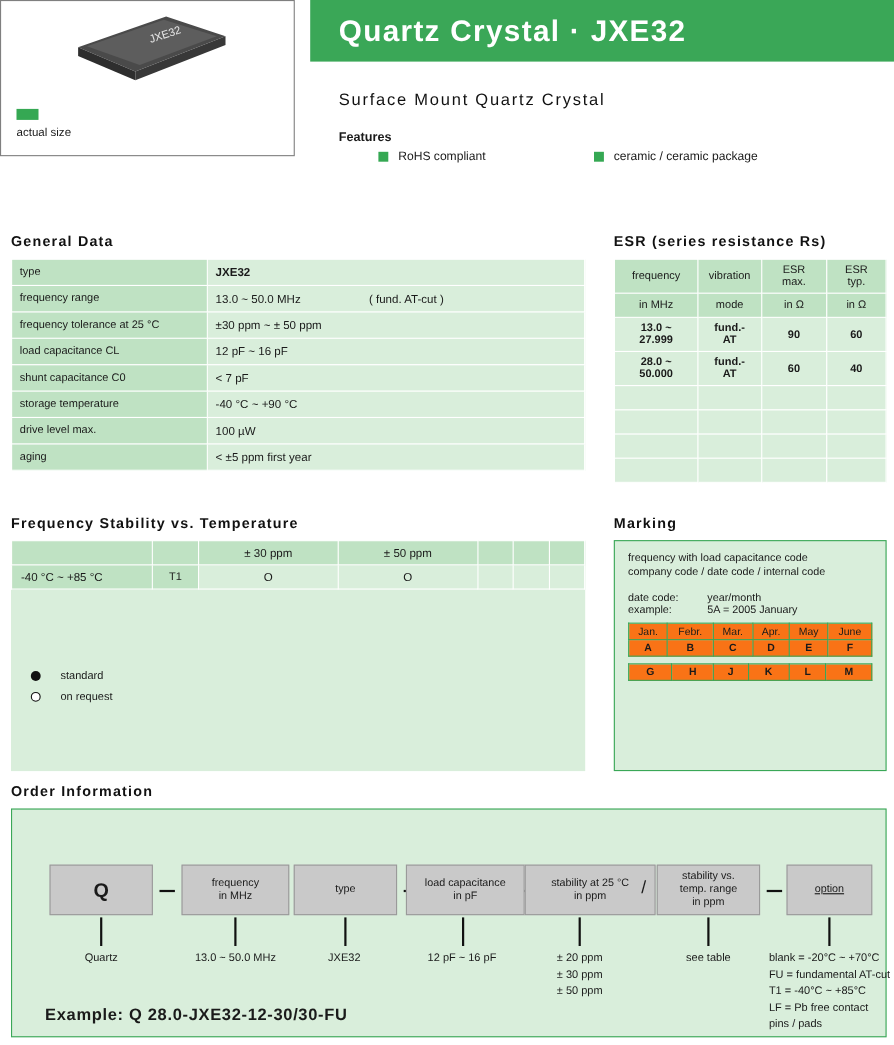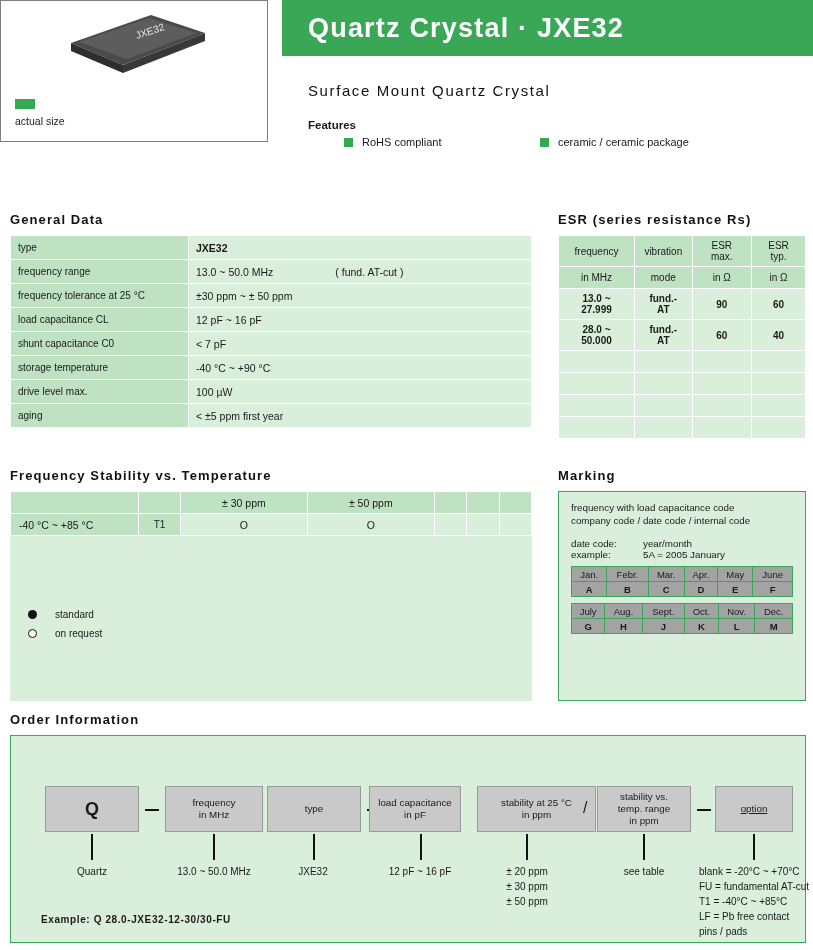--- a/index.html
+++ b/index.html
@@ -118,21 +118,21 @@
   .marking-wrap p { margin: 0 0 2px 0; }
   .mark-gap { height: 10px; }
   .kv { display: flex; }
   .kv .k { width: 72px; }
   .month-tbl { width: 222px; margin-top: 6px; }
   .month-tbl td {
     border: 1px solid #3aa757;
     text-align: center;
     font-size: 9.5px;
     height: 15px;
-    background: #a3a3a3;
+    background: #f97316;
   }
   .month-tbl td.code { font-weight: bold; }
 
   
   .block-order { position: absolute; left: 10px; top: 712px; width: 796px; }
   .order-wrap {
     width: 796px; height: 208px;
     background: #d9eedb;
     border: 1px solid #3aa757;
     position: relative;
@@ -154,21 +154,21 @@
   }
   .slash { position: absolute; top: 63px; font-size: 16px; }
   .stem { position: absolute; width: 1.5px; background: #111; height: 26px; top: 98px; }
   .ord-cap {
     position: absolute; top: 128px;
     text-align: center; font-size: 10px; line-height: 1.5;
   }
   .ord-cap.left { text-align: left; }
   .example {
     position: absolute; left: 30px; top: 178px;
-    font-size: 10px; font-weight: bold; letter-spacing: 0.6px;
+    font-size: 15px; font-weight: bold; letter-spacing: 0.6px;
   }
 </style>
 </head>
 <body>
 
 <div class="page">
 
   <div class="header">
     <div class="product-box">
       <svg class="crystal-img" viewBox="0 0 150 72">
@@ -368,28 +368,20 @@
           <td class="code">B</td>
           <td class="code">C</td>
           <td class="code">D</td>
           <td class="code">E</td>
           <td class="code">F</td>
         </tr>
       </tbody>
         </table>
       <table class="month-tbl">
         <tbody>
-            <tr>
-          <td>July</td>
-          <td>Aug.</td>
-          <td>Sept.</td>
-          <td>Oct.</td>
-          <td>Nov.</td>
-          <td>Dec.</td>
-        </tr>
         <tr>
           <td class="code">G</td>
           <td class="code">H</td>
           <td class="code">J</td>
           <td class="code">K</td>
           <td class="code">L</td>
           <td class="code">M</td>
         </tr>
       </tbody>
         </table>
@@ -399,21 +391,21 @@
   <div class="block-order">
     <div class="sec-title">Order Information</div>
     <div class="order-wrap">
 
       <div class="ord-box q" style="left:34px; top:50px; width:94px;">Q</div>
       <div class="dash" style="left:134px;"></div>
       <div class="ord-box" style="left:154px; top:50px; width:98px;">frequency<br>in MHz</div>
       <div class="dash" style="left:258px;"></div>
       <div class="ord-box" style="left:256px; top:50px; width:94px;">type</div>
       <div class="dash" style="left:356px;"></div>
-      <div class="ord-box" style="left:358px; top:50px; width:92px;">load capacitance<br>in pF</div>
+      <div class="ord-box" style="left:358px; top:50px; width:108px;">load capacitance<br>in pF</div>
       <div class="dash" style="left:466px;"></div>
       <div class="ord-box" style="left:466px; top:50px; width:119px;">stability at 25 °C<br>in ppm</div>
       <div class="slash" style="left:572px;">/</div>
       <div class="ord-box" style="left:586px; top:50px; width:94px;">stability vs.<br>temp. range<br>in ppm</div>
       <div class="dash" style="left:686px;"></div>
       <div class="ord-box" style="left:704px; top:50px; width:78px;text-decoration:underline;">option</div>
 
       <div class="stem" style="left:80px;"></div>
       <div class="stem" style="left:202px;"></div>
       <div class="stem" style="left:302px;"></div>

